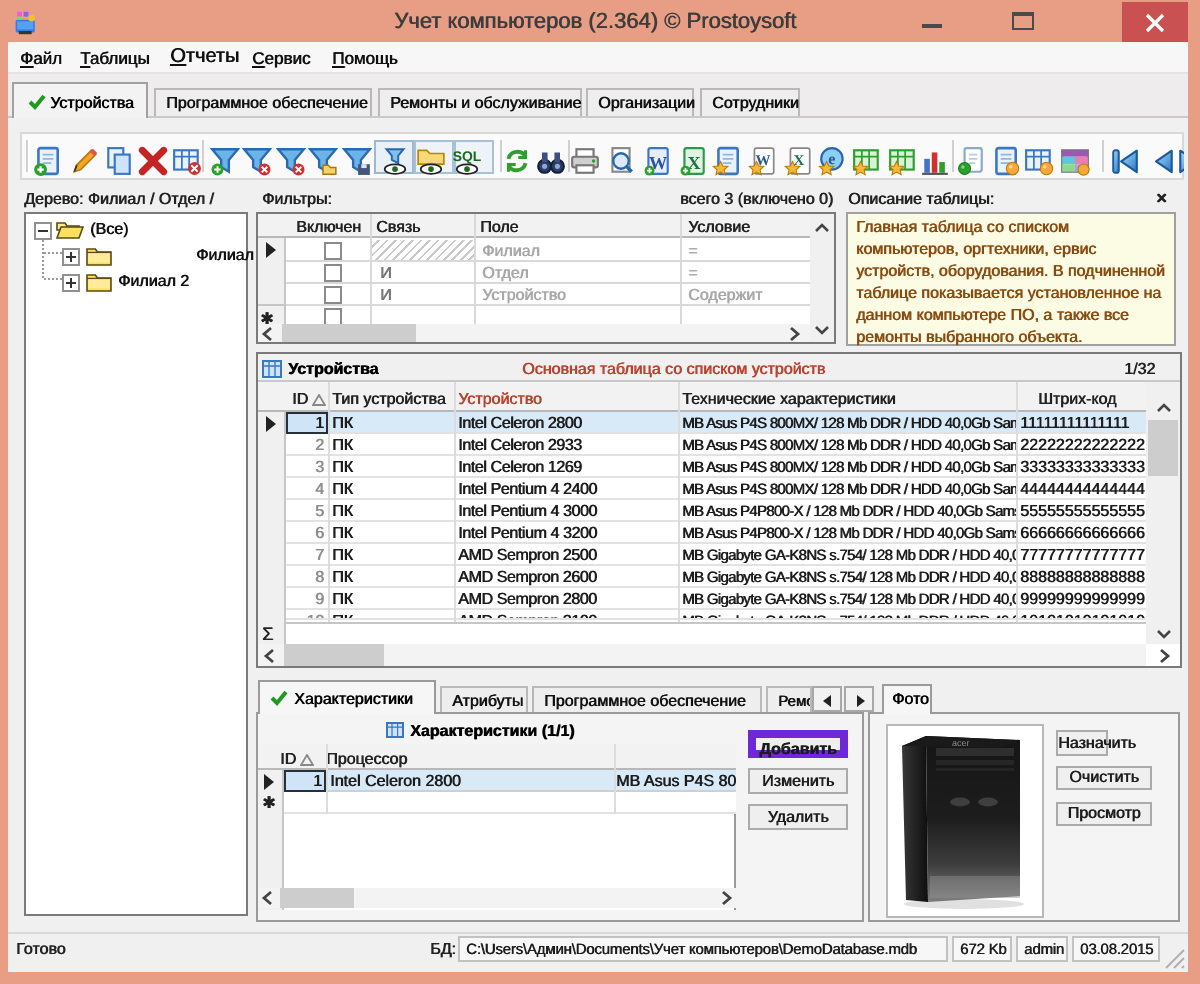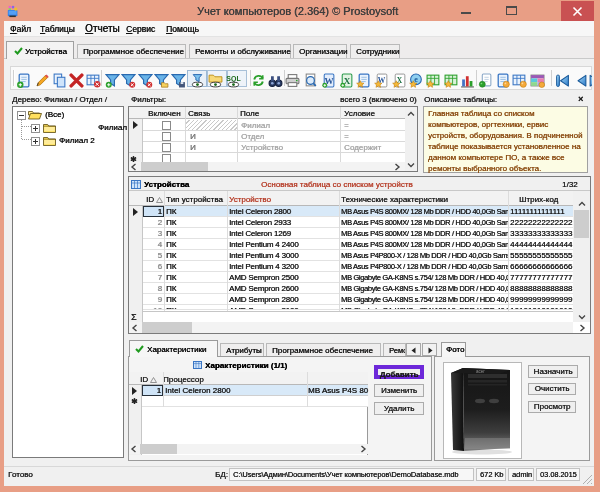--- a/index.html
+++ b/index.html
@@ -547,21 +547,21 @@
 <polygon points="19,5 66,7 66,85 20,88" fill="url(#tg)"></polygon>
 <polygon points="7,10 19,5 66,7 55,11" fill="#1a1a1a"></polygon>
 <rect x="24" y="11" width="39" height="4" fill="#2e2e2e"></rect>
 <rect x="24" y="17" width="39" height="2.5" fill="#262626"></rect>
 <rect x="24" y="21" width="39" height="1.5" fill="#242424"></rect>
 <text x="32" y="10" font-size="4.5" fill="#8a8a8a" font-family="Liberation Sans">acer</text>
 <ellipse cx="36" cy="38" rx="5" ry="2.2" fill="#3f3f3f"></ellipse>
 <ellipse cx="50" cy="38" rx="5" ry="2.2" fill="#3f3f3f"></ellipse>
 <rect x="21" y="75" width="45" height="11" fill="#909090" opacity="0.45"></rect>
 </svg>
-<div class="a" style="left:528px;top:365px;width:50px;height:13px;background:#efefef;border:1px solid #ababab;text-align:center">
+<div class="a" style="left:528px;top:365px;width:26px;height:13px;background:#efefef;border:1px solid #ababab;text-align:center">
     <div style="font-size:8px;font-weight:normal;line-height:11px;text-shadow:0.35px 0 0 currentColor">Назначить</div>
   </div>
 <div class="a" style="left:528px;top:383px;width:48px;height:12px;background:#efefef;border:1px solid #ababab;text-align:center">
     <div style="font-size:8px;font-weight:normal;line-height:10px;text-shadow:0.35px 0 0 currentColor">Очистить</div>
   </div>
 <div class="a" style="left:528px;top:401px;width:48px;height:12px;background:#efefef;border:1px solid #ababab;text-align:center">
     <div style="font-size:8px;font-weight:normal;line-height:10px;text-shadow:0.35px 0 0 currentColor">Просмотр</div>
   </div>
 <div class="a" style="left:4px;top:466px;width:590px;height:20px;background:#f0f0f0;border-top:1px solid #d8d8d8"></div>
 <div class="t" style="left:8px;top:470px;font-size:8px;color:#222;font-weight:normal;">Готово</div>

